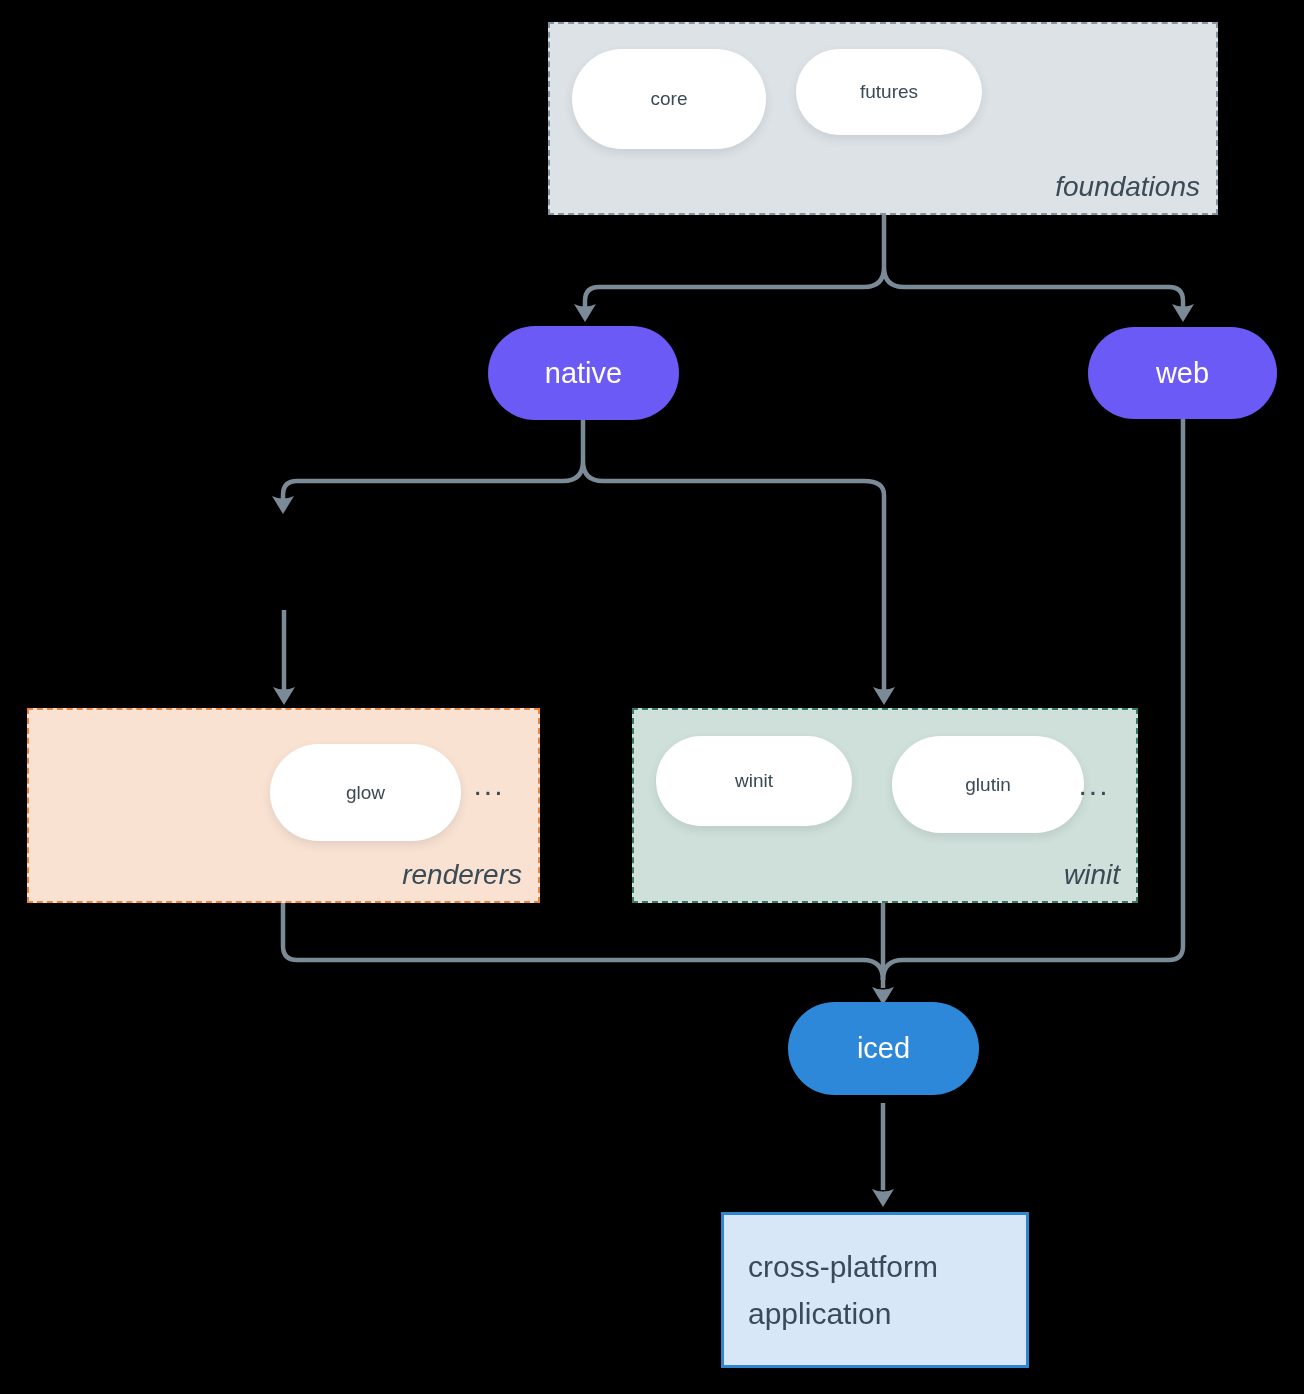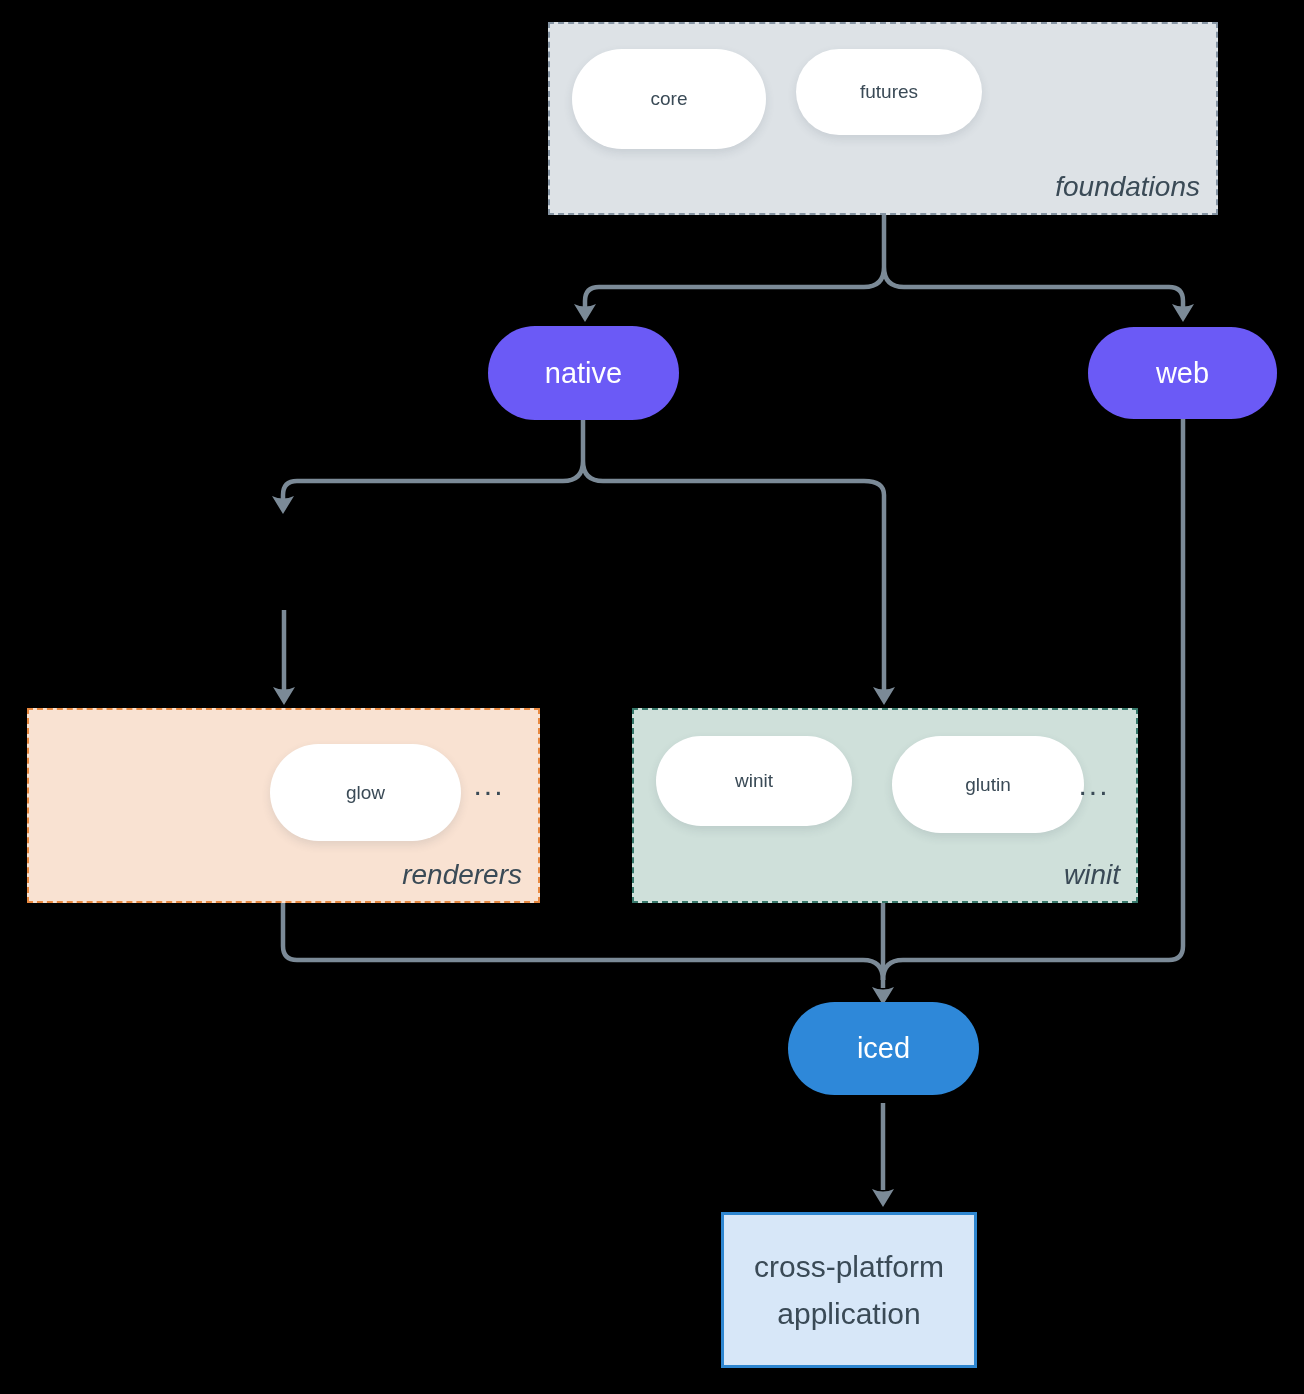--- a/index.html
+++ b/index.html
@@ -30,24 +30,24 @@
   .dots{position:absolute;display:flex;align-items:center;justify-content:center;
     font-size:30px;letter-spacing:2px;color:var(--dark-text,#3a4a56);}
 
   .node{position:absolute;z-index:2;border-radius:999px;display:flex;align-items:center;
     justify-content:center;font-size:29px;color:#ffffff;}
   .node.native{left:488px;top:326px;width:191px;height:94px;background:var(--purple,#6b5af6);}
   .node.web{left:1088px;top:327px;width:189px;height:92px;background:var(--purple,#6b5af6);}
   .node.graphics{left:188px;top:517px;width:192px;height:93px;background:var(--orange,#e2833f);}
   .node.iced{left:788px;top:1002px;width:191px;height:93px;background:var(--blue,#2e88d9);}
 
-  .app-box{position:absolute;z-index:2;left:721px;top:1212px;width:256px;height:156px;
+  .app-box{position:absolute;z-index:2;left:721px;top:1212px;width:308px;height:156px;
     box-sizing:border-box;border:3px solid var(--app-border,#2e86d0);
     background:var(--app-fill,#d7e7f8);display:flex;align-items:center;justify-content:center;
-    text-align:center;font-size:30px;line-height:47px;color:var(--dark-text,#3a4a56);
+    text-align:left;font-size:30px;line-height:47px;color:var(--dark-text,#3a4a56);
     padding:0 24px;}
 </style>
 </head>
 <body>
 
 <div class="canvas">
 
   <svg class="connectors" width="1304" height="1394" viewBox="0 0 1304 1394">
 
     <path class="line" d="M884 215 V267 M884 267 Q884 287 864 287 H599 Q585 287 585 301 V308

